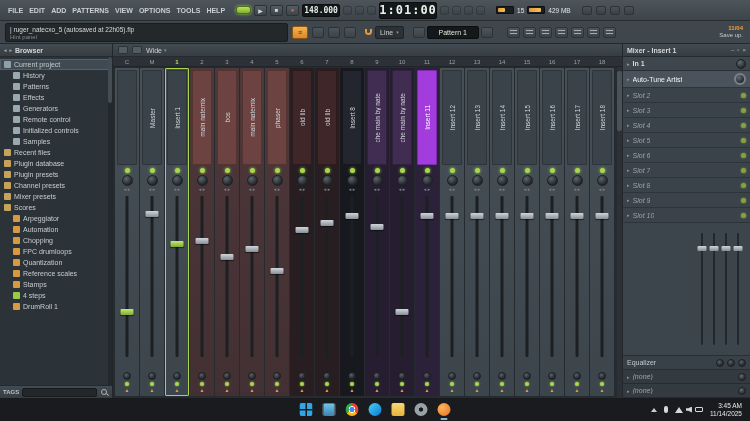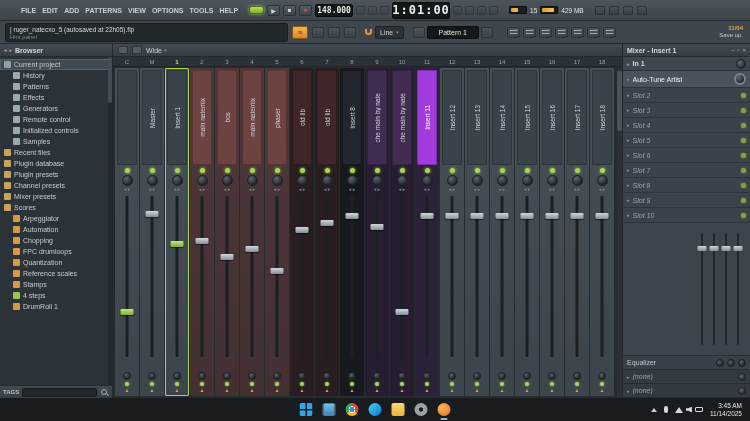--- a/index.html
+++ b/index.html
@@ -2,21 +2,21 @@
 <html><head>
 <meta charset="utf-8">
 <style>
 *{box-sizing:border-box;margin:0;padding:0}
 html,body{width:750px;height:421px;overflow:hidden}
 body{font-family:"Liberation Sans",sans-serif;background:#101214;color:#cfd5d9}
 .screen{width:750px;height:421px;display:flex;flex-direction:column}
 
 .fl{height:398px;display:flex;flex-direction:column;background:#3c444a;min-height:0}
 
-.bar1{height:21px;flex:none;display:flex;align-items:center;padding:0 18px;gap:3px;
+.bar1{height:21px;flex:none;display:flex;align-items:center;padding:0 5px;gap:3px;
  background:linear-gradient(#4d555b,#3d454b);border-bottom:1px solid #272c30}
 .menu-bar{display:flex;align-items:center}
 .menu-item{font-size:7px;font-weight:bold;color:#c9cfd4;padding:3px 3px;cursor:default;white-space:nowrap}
 .led-pill{width:15px;height:8px;border-radius:3px;margin-left:5px;flex:none;
  background:linear-gradient(#b9e35c,#7fae2e);box-shadow:0 0 3px #9fd048;border:1px solid #4f6e1c}
 .t-btn{width:13px;height:11px;border-radius:2px;background:linear-gradient(#565e65,#3c4349);
  border:1px solid #2b3135;display:flex;align-items:center;justify-content:center;
  font-size:6px;color:#cfd5d9;flex:none}
 .t-btn.rec{color:#e06050}
 .lcd{background:#15181a;border:1px solid #0c0e10;border-radius:2px;color:#e3ece5;flex:none;

